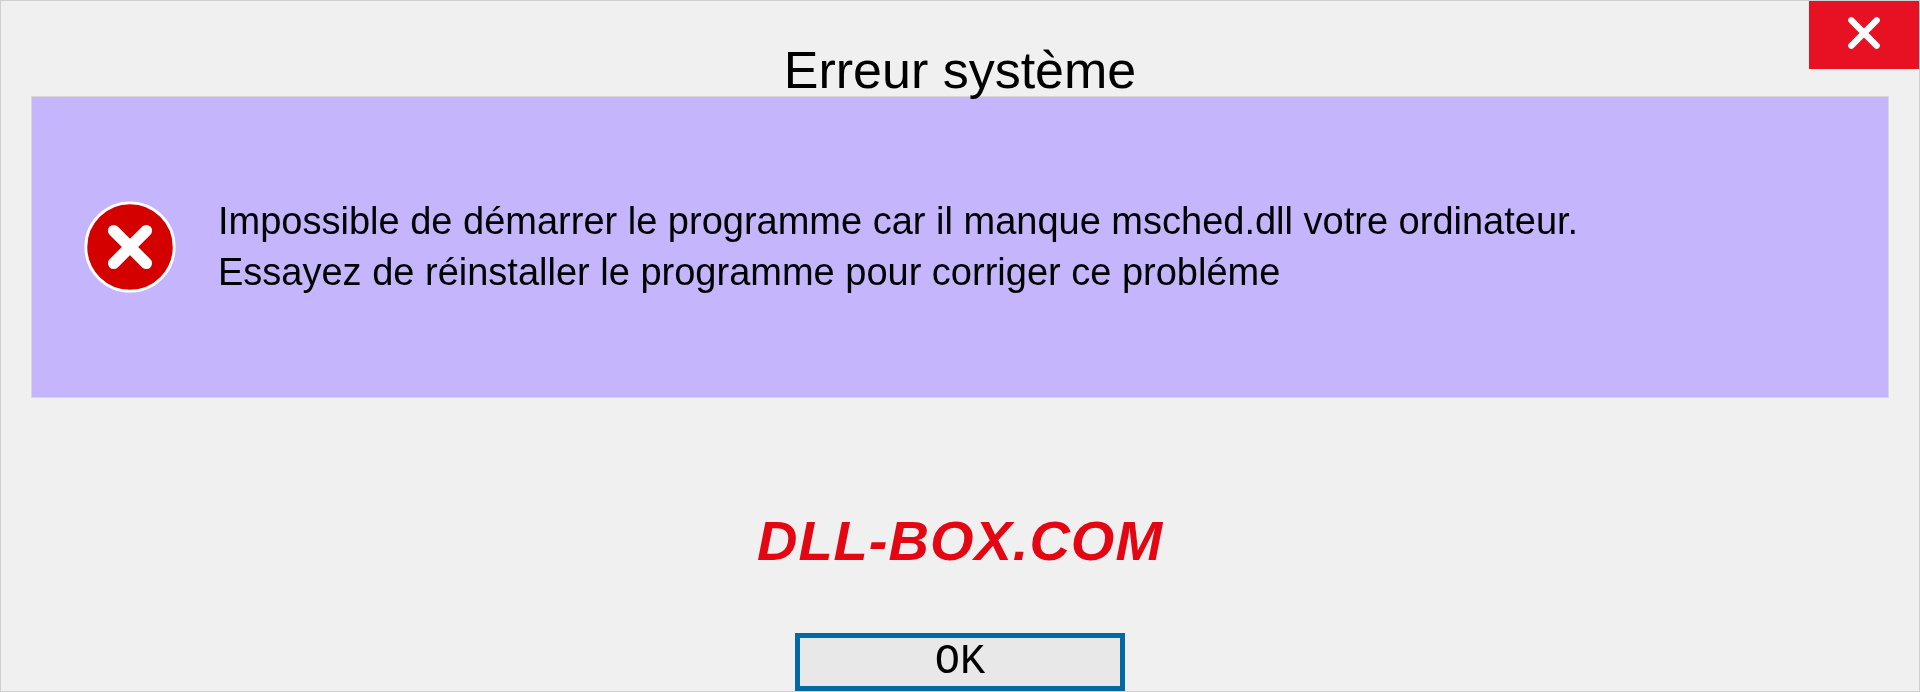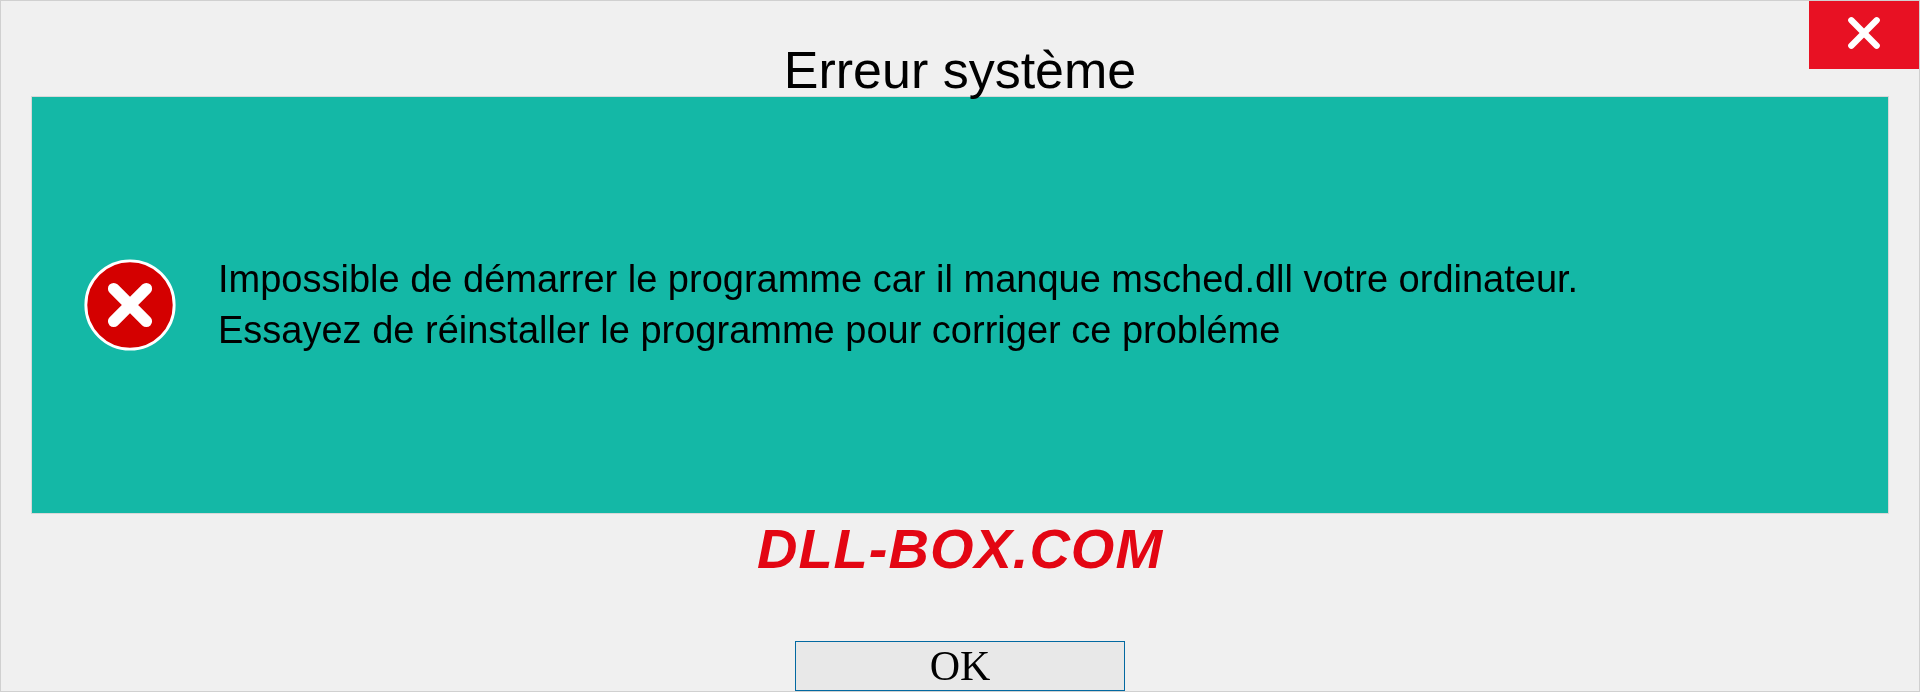--- a/index.html
+++ b/index.html
@@ -47,23 +47,23 @@
       align-items: center;
       justify-content: center;
       cursor: pointer;
     }
     .close-btn svg {
       width: 38px;
       height: 38px;
     }
     .content-area {
       margin: 0 30px;
-      background: #14b8a6;
+      background: #c4b5fd;
       border: 1px solid #d8d8d8;
-      height: 418px;
+      height: 302px;
       display: flex;
       align-items: center;
       padding: 8px 50px;
     }
     .error-icon {
       flex-shrink: 0;
       width: 96px;
       height: 96px;
       margin-right: 40px;
     }
@@ -96,28 +96,28 @@
       font-weight: 800;
       font-style: italic;
       color: #e30613;
       letter-spacing: 1px;
       font-family: Arial, sans-serif;
     }
     .ok-button {
       width: 330px;
       height: 82px;
       background: #e8e8e8;
-      border: 1px solid #0369a1;
+      border: 5px solid #0369a1;
       font-size: 42px;
       color: #000000;
       cursor: pointer;
       display: flex;
       align-items: center;
       justify-content: center;
-      font-family: Liberation Serif, serif;
+      font-family: Liberation Mono, monospace;
     }
   </style>
 </head>
 <body>
 
 <div class="dialog">
   <div class="titlebar">
     <span class="title-text">Erreur système</span>
     <div class="close-btn">
       <span>

